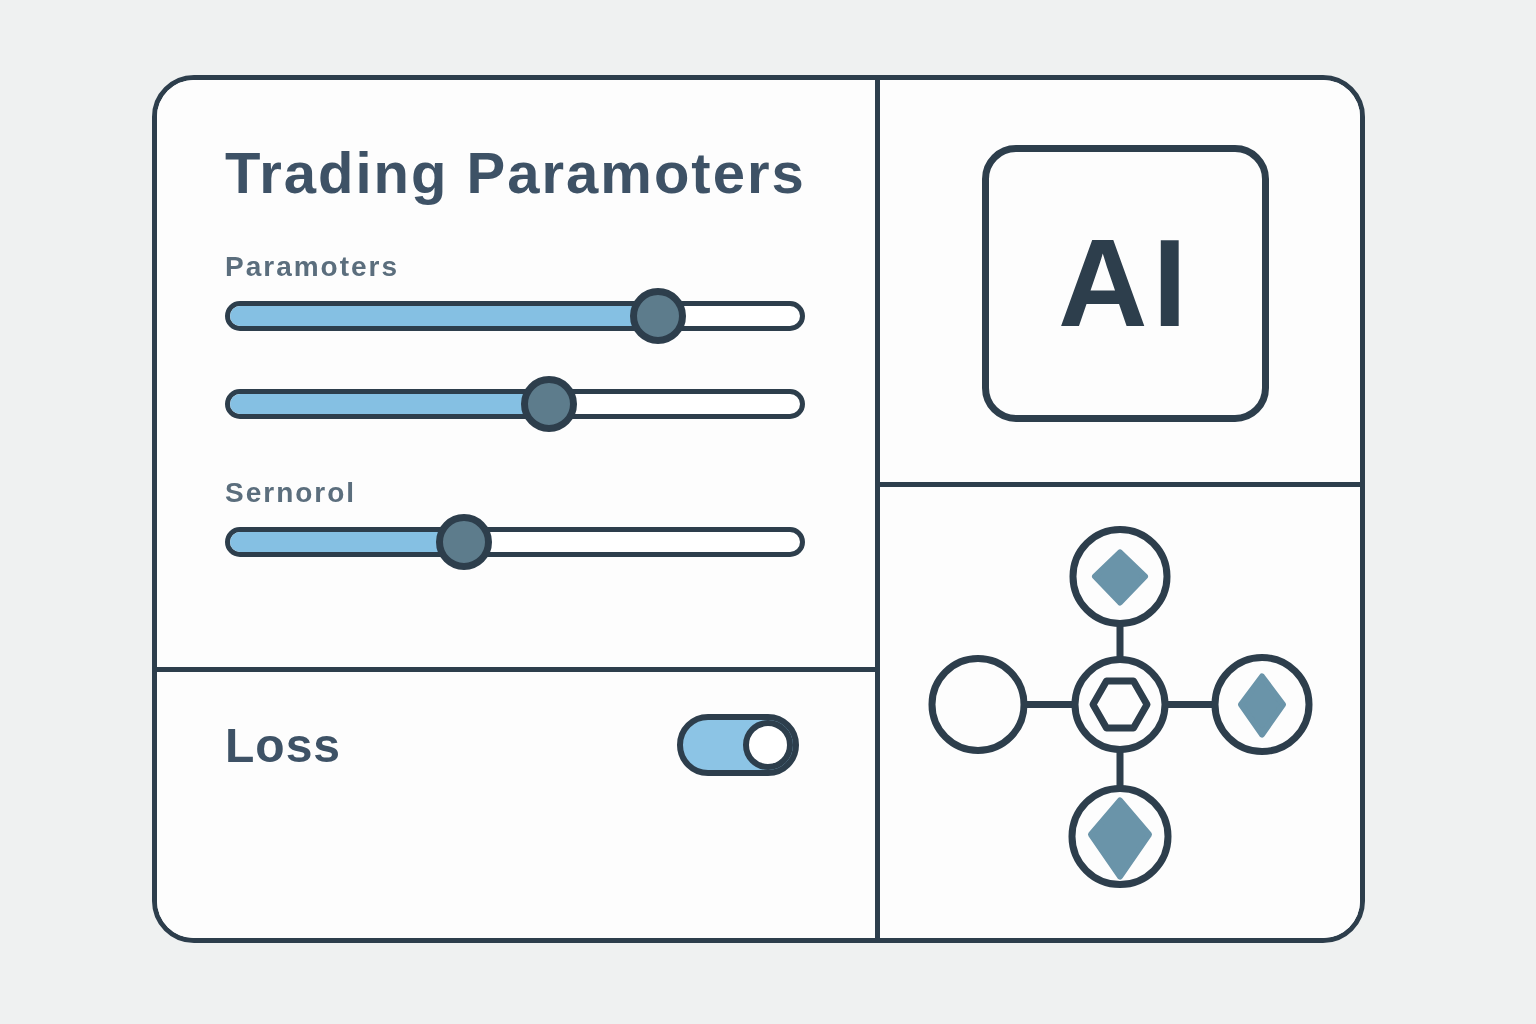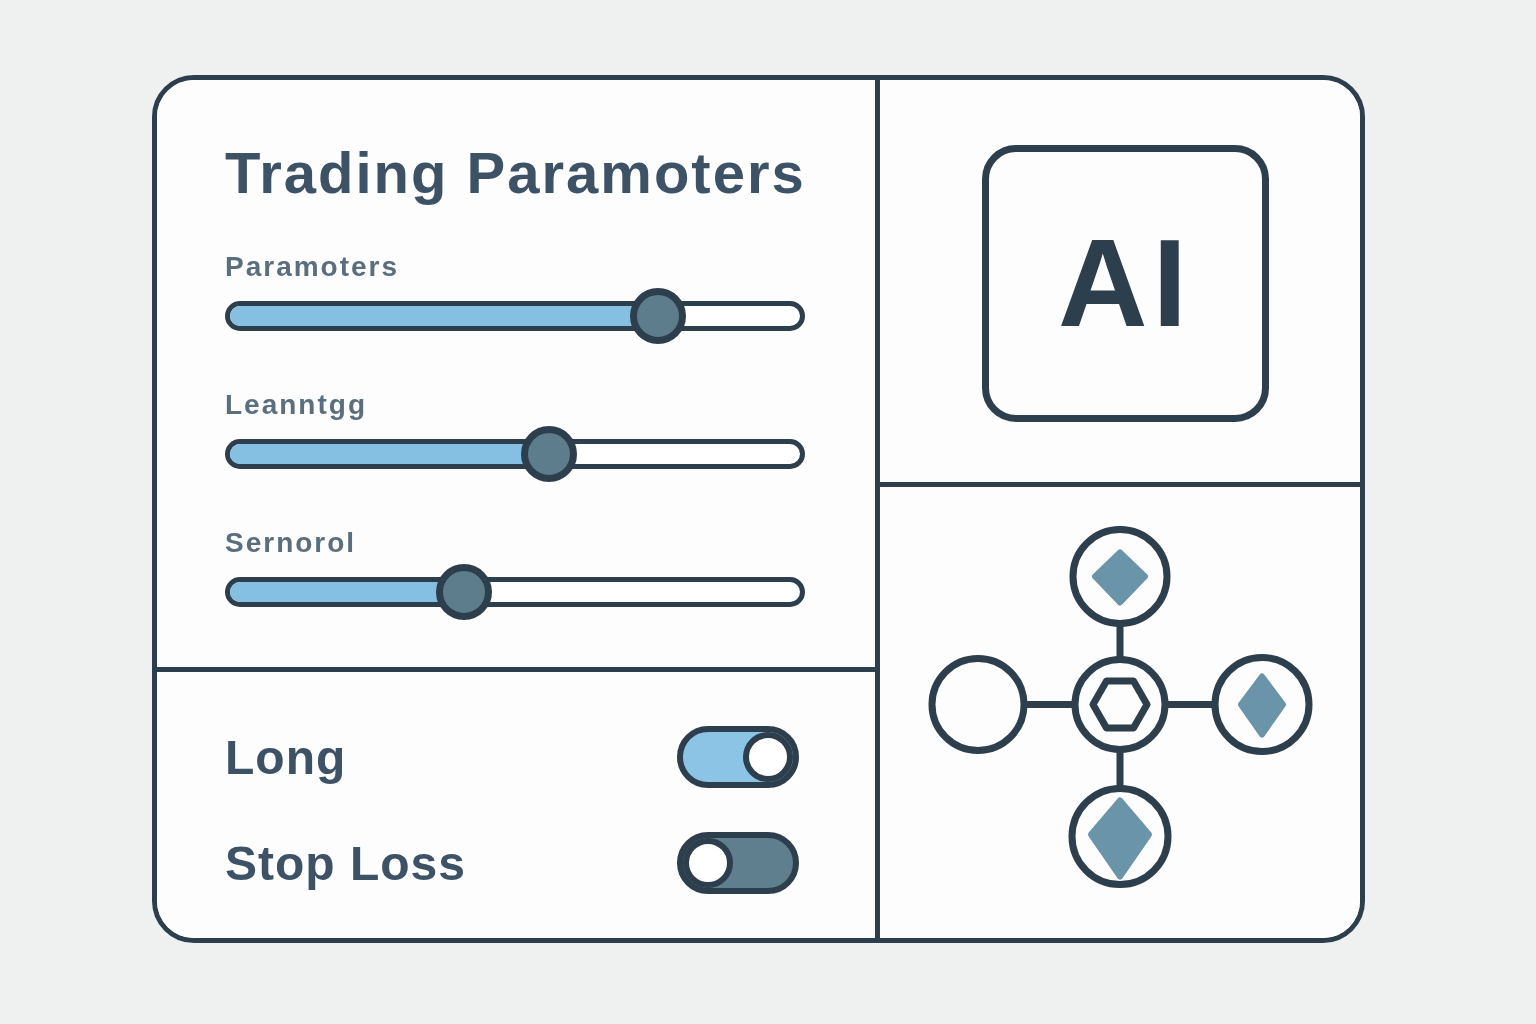--- a/index.html
+++ b/index.html
@@ -10,21 +10,21 @@
   }
   *{box-sizing:border-box;margin:0;padding:0;}
   html,body{width:1536px;height:1024px;}
   body{background:var(--c-page_bg);font-family:"Liberation Sans","DejaVu Sans",sans-serif;}
   .stage{position:relative;width:1536px;height:1024px;overflow:hidden;}
   .app{
     position:absolute;left:152px;top:75px;width:1213px;height:868px;
     background:var(--c-panel_bg);border:5px solid var(--c-outline);
     border-radius:42px;display:flex;overflow:hidden;
   }
-  .col-left{width:723px;border-right:5px solid var(--c-outline);display:flex;flex-direction:column;gap:12px;}
+  .col-left{width:723px;border-right:5px solid var(--c-outline);display:flex;flex-direction:column;}
   .col-right{flex:1;display:flex;flex-direction:column;}
   .panel{background:var(--c-panel_bg);padding-left:10px;}
   .panel-params{height:592px;border-bottom:5px solid var(--c-outline);padding:60px 0 0 68px;}
   .panel-toggles{flex:1;padding:42px 76px 0 68px;display:flex;flex-direction:column;gap:44px;}
   .panel-ai{height:407px;border-bottom:5px solid var(--c-outline);display:flex;align-items:center;justify-content:center;}
   .panel-network{flex:1;position:relative;}
 
   .page-title{
     font-size:58px;font-weight:bold;color:var(--c-title_text);
     letter-spacing:2px;line-height:1.15;
@@ -85,46 +85,39 @@
 
         <div class="slider-group">
           <div class="slider-label">Paramoters</div>
           <div class="slider">
             <div class="slider-fill" style="width: 75%;"></div>
             <div class="slider-knob" style="left: 75%;"></div>
           </div>
         </div>
 
         <div class="slider-group">
-          <div class="slider-label">Leanntgg</div>
           <div class="slider">
             <div class="slider-fill" style="width: 56%;"></div>
             <div class="slider-knob" style="left: 56%;"></div>
           </div>
         </div>
 
         <div class="slider-group">
           <div class="slider-label">Sernorol</div>
           <div class="slider">
             <div class="slider-fill" style="width: 41%;"></div>
             <div class="slider-knob" style="left: 41%;"></div>
           </div>
         </div>
       </section>
 
       <section class="panel panel-toggles">
         <div class="toggle-row">
-          <div class="toggle-label">Long</div>
+          <div class="toggle-label">Loss</div>
           <div class="toggle on">
-            <div class="toggle-knob"></div>
-          </div>
-        </div>
-        <div class="toggle-row">
-          <div class="toggle-label">Stop Loss</div>
-          <div class="toggle">
             <div class="toggle-knob"></div>
           </div>
         </div>
       </section>
 
     </div>
 
     <div class="col-right">
 
       <section class="panel panel-ai">

